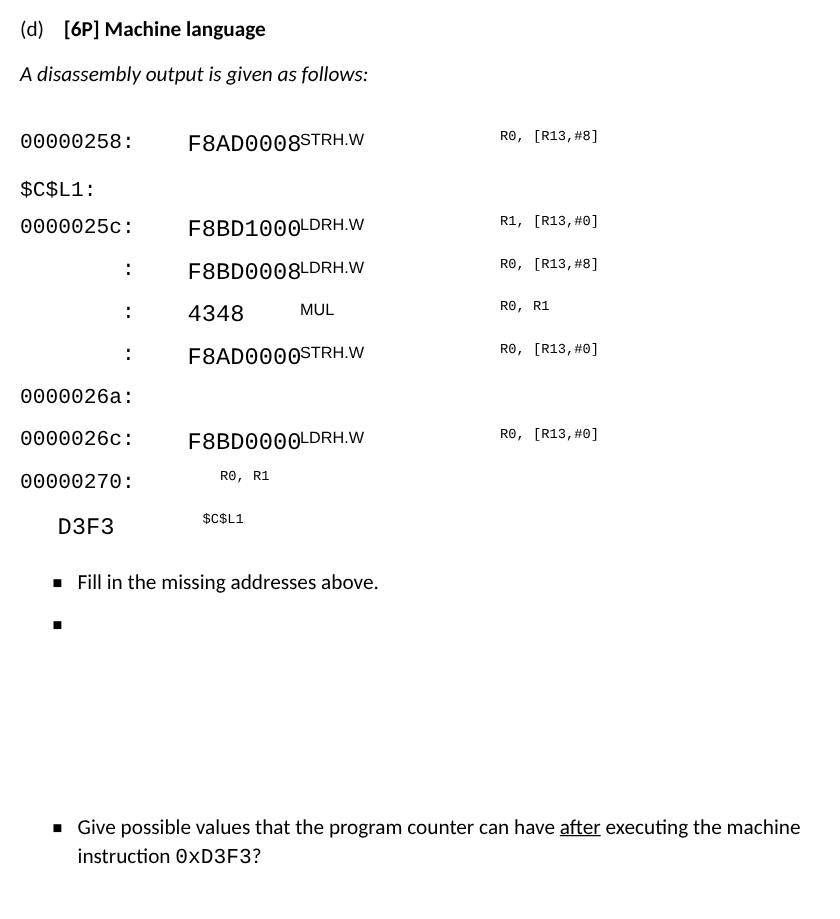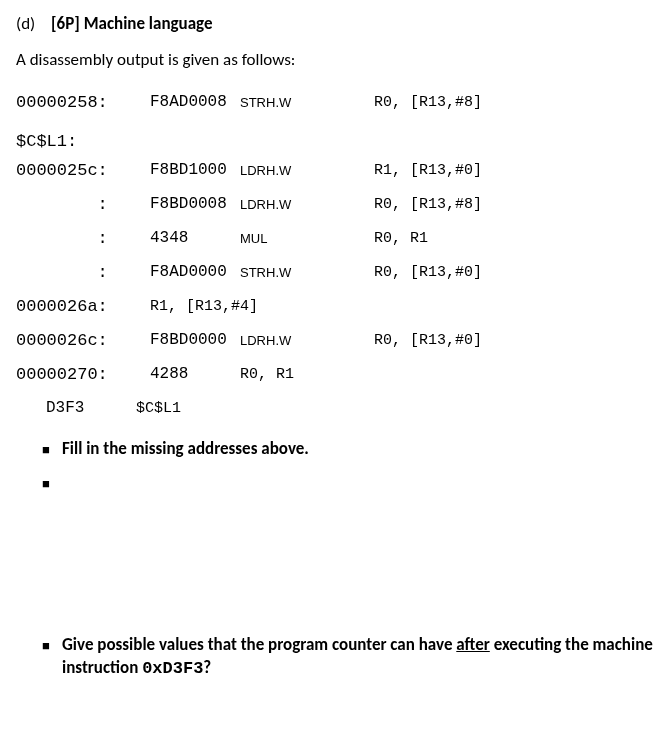--- a/index.html
+++ b/index.html
@@ -12,55 +12,55 @@
       color: #000;
       padding: 12px 16px 0 16px;
       line-height: 1.4;
     }
     .heading {
       margin-bottom: 12px;
     }
     .heading .part { font-weight: 400; margin-right: 12px; }
     .heading .title { font-weight: 700; }
     .intro {
-      margin-bottom: 14px;
+      margin-bottom: 31px;
+      font-style: italic;
     }
     .listing {
       font-family: Consolas, 'Courier New', monospace;
       font-size: 17px;
       margin-bottom: 12px;
     }
     .listing .row {
       display: flex;
       height: 34px;
-      align-items: center;
+      align-items: flex-start;
       white-space: pre;
     }
     .listing .addr { width: 104px; min-width: 104px; font-family: Consolas, 'Courier New', monospace; font-size: 17px; text-align: left; }
     .listing .gap1 { width: 30px; min-width: 30px; }
-    .listing .opc { width: 90px; min-width: 90px; font-family: Consolas, 'Courier New', monospace; font-size: 16px; }
+    .listing .opc { width: 90px; min-width: 90px; font-family: Consolas, 'Courier New', monospace; font-size: 19px; }
     .listing .mnem { width: 134px; min-width: 134px; font-family: Liberation Sans, sans-serif; font-size: 13px; }
-    .listing .ops { font-family: Consolas, 'Courier New', monospace; font-size: 15px; }
-    .listing .label-row { height: 34px; display:flex; align-items:flex-end; }
+    .listing .ops { font-family: Consolas, 'Courier New', monospace; font-size: 11px; margin-left: 26px; }
+    .listing .label-row { height: 34px; display:flex; align-items:center; }
     .listing .label { font-family: Consolas, 'Courier New', monospace; font-size: 17px; }
     .q {
       display: flex;
       align-items: flex-start;
       margin-bottom: 10px;
       padding-left: 26px;
     }
     .q .bullet {
       width: 20px;
       min-width: 20px;
       font-size: 13px;
       line-height: 24px;
     }
     .q .text {
       line-height: 1.35;
-      font-weight: bold;
     }
     .q2 { margin-bottom: 138px; }
     .underline { text-decoration: underline; }
   </style>
 </head>
 <body>
 
 <div class="heading">
   <span class="part">(d)</span>
   <span class="title">[6P]</span>
@@ -99,31 +99,29 @@
     <span class="ops">R0, R1</span>
   </div>
   <div class="row">
     <span class="addr">        :</span><span class="gap1"></span>
     <span class="opc">F8AD0000</span>
     <span class="mnem">STRH.W</span>
     <span class="ops">R0, [R13,#0]</span>
   </div>
   <div class="row">
     <span class="addr">0000026a:</span><span class="gap1"></span>
-    <span class="ops">R1, [R13,#4]</span>
   </div>
   <div class="row">
     <span class="addr">0000026c:</span><span class="gap1"></span>
     <span class="opc">F8BD0000</span>
     <span class="mnem">LDRH.W</span>
     <span class="ops">R0, [R13,#0]</span>
   </div>
   <div class="row">
     <span class="addr">00000270:</span><span class="gap1"></span>
-    <span class="opc">4288</span>
     <span class="ops">R0, R1</span>
   </div>
   <div class="row">
     <span class="gap1"></span>
     <span class="opc">D3F3</span>
     <span class="ops">$C$L1</span>
   </div>
 </div>
 
 <div class="q">

